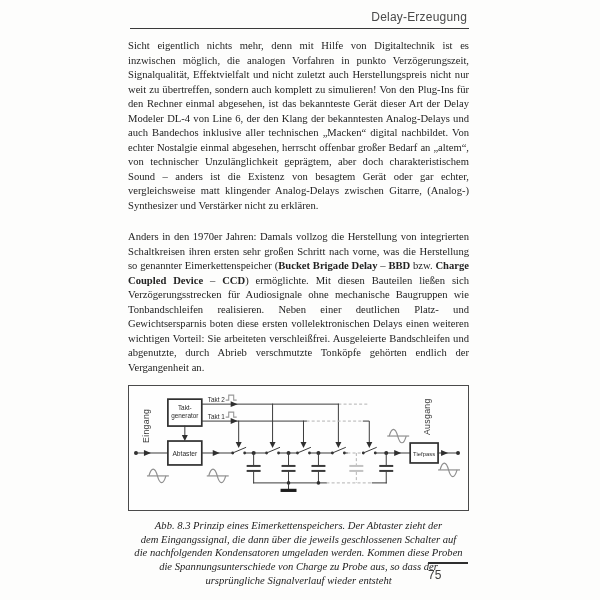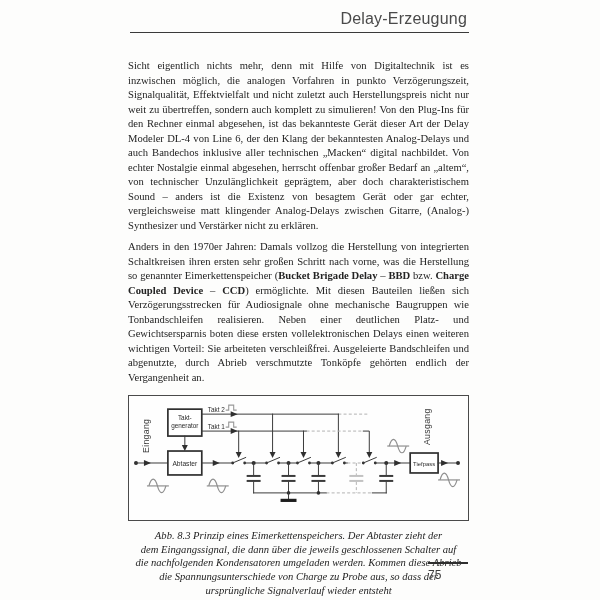--- a/index.html
+++ b/index.html
@@ -3,29 +3,29 @@
 <meta charset="utf-8">
 <style>
   html,body{margin:0;padding:0;}
   body{
     width:600px;height:600px;background:#fdfdfc;position:relative;
     font-family:"Liberation Serif", serif;color:#1f1f1f;overflow:hidden;
   }
   .content{position:absolute;left:128px;top:10px;width:341px;}
   .running-head{
     text-align:right;font-family:"Liberation Sans",sans-serif;
-    font-size:16px;color:#4a4a4a;letter-spacing:.2px;padding-right:2px;
+    font-size:12px;color:#4a4a4a;letter-spacing:.2px;padding-right:2px;
   }
   .head-rule{border:none;border-top:1.6px solid #3a3a3a;margin:4px 0 0 2px;}
   .body-text{
     font-size:10.6px;line-height:14.5px;text-align:justify;
     margin:0;color:#232323;
   }
-  .p1{margin-top:26px;}
-  .p2{margin-top:7px;}
+  .p1{margin-top:10px;}
+  .p2{margin-top:17px;}
   .figure-box{
     margin-top:10px;border:1px solid #4a4a4a;width:339px;height:124px;
     background:#fefefe;
   }
   .caption{
     margin-top:8px;text-align:center;font-style:italic;
     font-size:10.6px;line-height:13.7px;color:#232323;
   }
   .footer{position:absolute;left:428px;top:562px;width:40px;text-align:left;}
   .footer-rule{border:none;border-top:2.5px solid #2e2e2e;margin:0 0 4px 0;}
@@ -214,21 +214,21 @@
             <path d="M0,0 H22"></path>
             <path d="M2,0 C4.5,-9 8,-9 10.5,0 C13,9 16.5,9 19,0"></path>
           </g>
       </g>
     </svg>
   </div>
 
   <div class="caption">
     <div>Abb. 8.3 Prinzip eines Eimerkettenspeichers. Der Abtaster zieht der</div>
     <div>dem Eingangssignal, die dann über die jeweils geschlossenen Schalter auf</div>
-    <div>die nachfolgenden Kondensatoren umgeladen werden. Kommen diese Abrieb</div>
+    <div>die nachfolgenden Kondensatoren umgeladen werden. Kommen diese Proben</div>
     <div>die Spannungsunterschiede von Charge zu Probe aus, so dass der</div>
     <div>ursprüngliche Signalverlauf wieder entsteht</div>
   </div>
 
 </div>
 
 <div class="footer">
   <hr class="footer-rule">
   <div class="page-number">75</div>
 </div>

